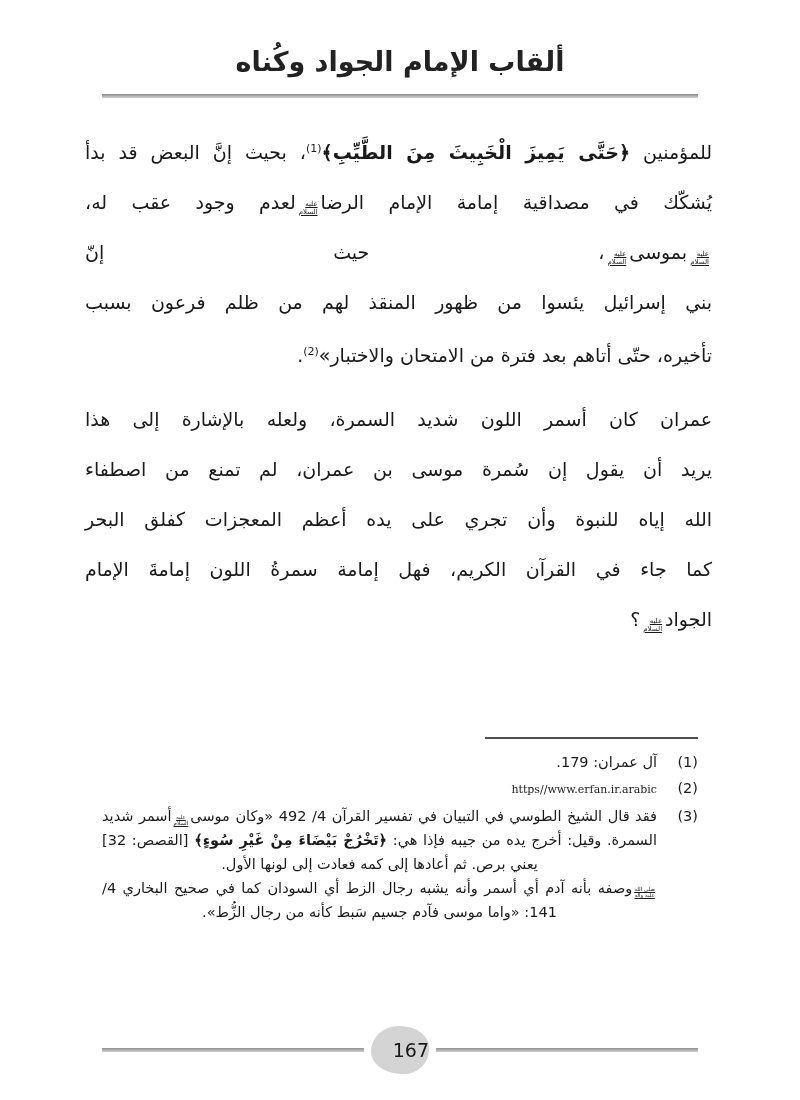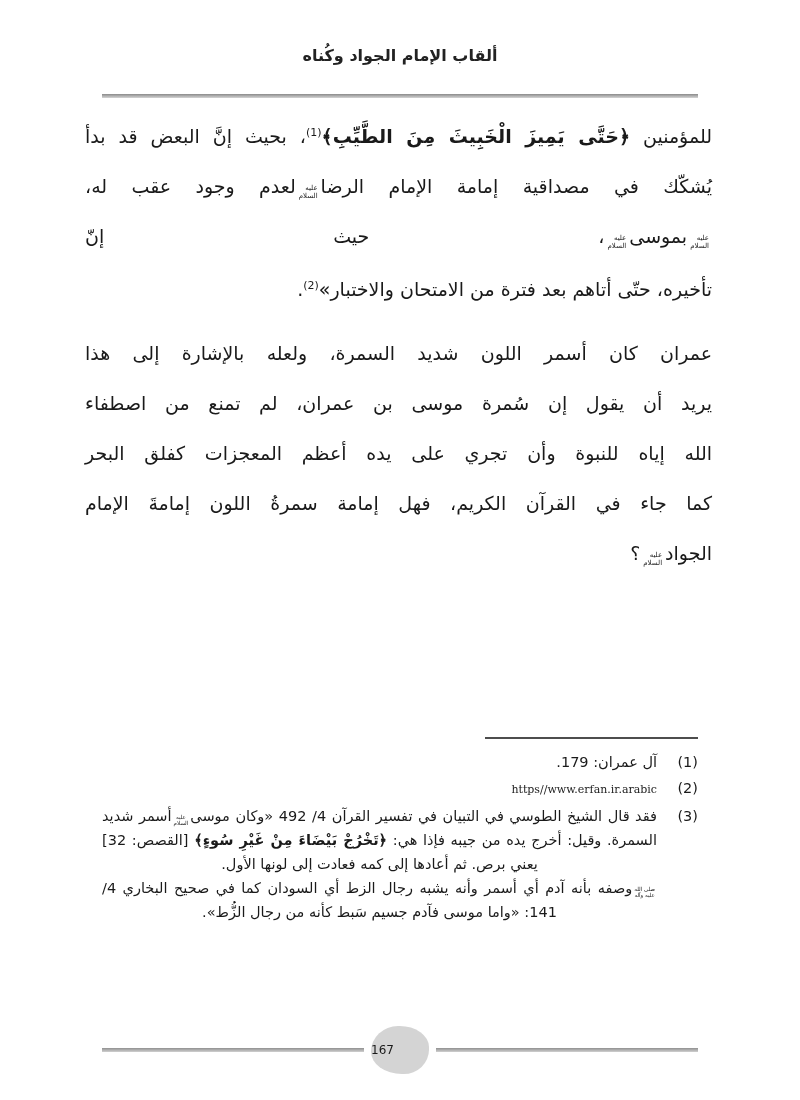--- a/index.html
+++ b/index.html
@@ -6,43 +6,43 @@
   .page{
     position:relative;
     width:800px;height:1100px;
     background:#ffffff;
     color:#1c1c1c;
     font-family:"DejaVu Sans",sans-serif;
     overflow:hidden;
   }
   
   .hdr{position:absolute;top:46px;left:0;right:0;text-align:center;direction:rtl;}
-  .hdr h1{margin:0;font-size:16px;font-weight:700;color:#222;}
+  .hdr h1{margin:0;font-size:27px;font-weight:700;color:#222;}
   .top-rule{
     position:absolute;top:94px;left:102px;width:596px;height:4px;
     background:linear-gradient(180deg,#8a8a8a,#d4d4d4);
   }
   
   .main-text{
-    position:absolute;top:108px;right:88px;width:627px;
+    position:absolute;top:124px;right:88px;width:627px;
     direction:rtl;font-size:19px;line-height:50px;
     color:#1a1a1a;
   }
   .para + .para{margin-top:14px;}
   .line{text-align:justify;text-align-last:justify;}
   .line.right{text-align-last:right;}
   .line.indent{padding-right:26px;}
   .verse{font-weight:700;}
   .sup{font-size:11px;vertical-align:7px;}
   .as{
     display:inline-block;vertical-align:-5px;margin:0 3px;
     font-size:7px;line-height:1.15;text-align:center;font-weight:400;
     color:#1a1a1a;
   }
-  .as div{white-space:nowrap;}
+  .as div{white-space:nowrap;text-decoration:underline;}
   
   .fn-sep{
     position:absolute;top:737px;right:102px;width:213px;height:2px;
     background:#4d4d4d;
   }
   .footnotes{
     position:absolute;top:750px;right:102px;width:596px;
     direction:rtl;font-size:14.5px;line-height:24px;color:#1a1a1a;
   }
   .fn-row{display:flex;gap:9px;margin-bottom:2px;}
@@ -55,40 +55,41 @@
   
   .footer{
     position:absolute;top:1026px;left:102px;width:596px;height:48px;
     display:flex;align-items:center;
   }
   .footer-line{flex:1;height:4px;background:linear-gradient(180deg,#909090,#d0d0d0);}
   .badge{
     width:58px;height:48px;margin:0 7px;flex:0 0 auto;
     background:#d4d4d4;
     border-radius:48% 52% 45% 55% / 55% 45% 52% 48%;
-    display:flex;align-items:center;justify-content:flex-start;
-    font-size:12px;color:#1a1a1a;
+    display:flex;align-items:center;justify-content:flex-end;
+    font-size:19px;color:#1a1a1a;
   }
 </style>
 </head>
 <body>
 
 <div class="page">
 
   <div class="hdr">
     <h1>ألقاب الإمام الجواد وكُناه</h1>
   </div>
 
   <div class="top-rule"></div>
 
   <main class="main-text" id="main-text">
       <div class="para">
         <div class="line"><span>للمؤمنين </span><span class="verse">﴿حَتَّى يَمِيزَ الْخَبِيثَ مِنَ الطَّيِّبِ﴾</span><span class="sup">(1)</span><span>، بحيث إنَّ البعض قد بدأ</span></div>
         <div class="line"><span>يُشكّك في مصداقية إمامة الإمام الرضا</span><span class="as"><div>عليه</div><div>السلام</div></span><span>لعدم وجود عقب له،</span></div>
         <div class="line"><span class="as"><div>عليه</div><div>السلام</div></span><span>بموسى</span><span class="as"><div>عليه</div><div>السلام</div></span><span>، حيث إنّ</span></div>
+        <div class="line"><span>بني إسرائيل يئسوا من ظهور المنقذ لهم من ظلم فرعون بسبب</span></div>
         <div class="line right"><span>تأخيره، حتّى أتاهم بعد فترة من الامتحان والاختبار»</span><span class="sup">(2)</span><span>.</span></div>
       </div>
       <div class="para">
         <div class="line"><span>عمران كان أسمر اللون شديد السمرة، ولعله بالإشارة إلى هذا</span></div>
         <div class="line"><span>يريد أن يقول إن سُمرة موسى بن عمران، لم تمنع من اصطفاء</span></div>
         <div class="line"><span>الله إياه للنبوة وأن تجري على يده أعظم المعجزات كفلق البحر</span></div>
         <div class="line"><span>كما جاء في القرآن الكريم، فهل إمامة سمرةُ اللون إمامةَ الإمام</span></div>
         <div class="line right"><span>الجواد</span><span class="as"><div>عليه</div><div>السلام</div></span><span>؟</span></div>
       </div>
     </main>

